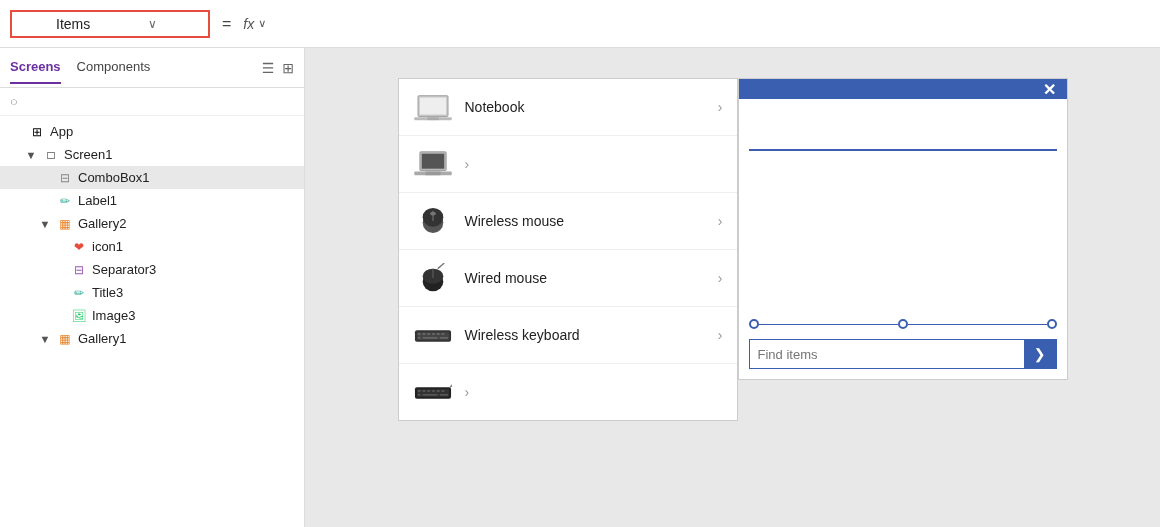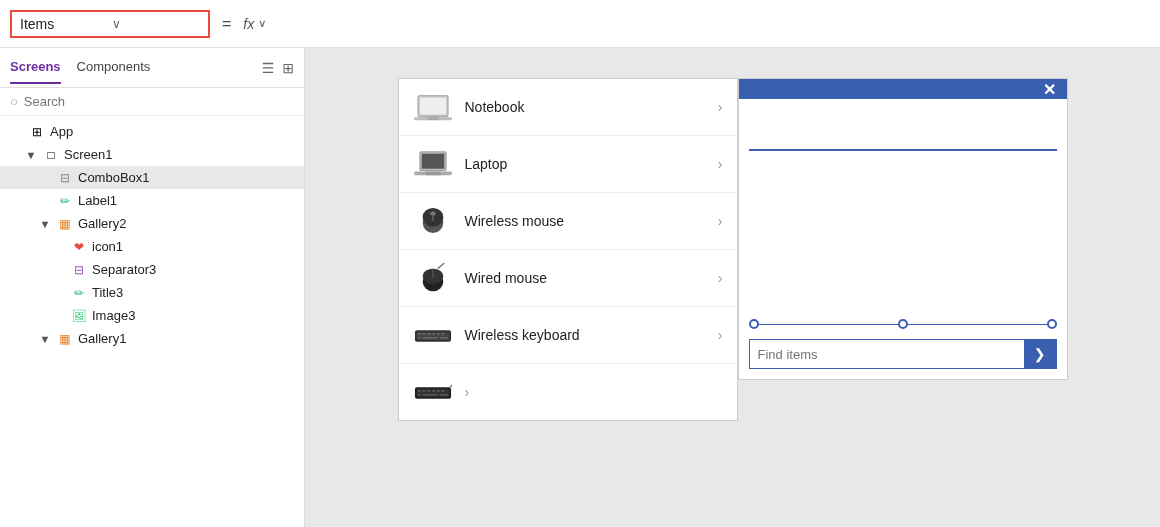--- a/index.html
+++ b/index.html
@@ -18,21 +18,21 @@
     }
     .items-dropdown {
       display: flex;
       align-items: center;
       border: 2px solid #e74c3c;
       padding: 4px 8px;
       background: #fff;
       gap: 4px;
       min-width: 200px;
     }
-    .items-dropdown span { font-size: 14px; color: #222; flex: 1; }
+    .items-dropdown span { font-size: 14px; color: #222; flex: 1; margin-left: 36px; }
     .items-dropdown .chevron { color: #666; font-size: 12px; }
     .equals-sign { color: #444; font-size: 16px; padding: 0 4px; }
     .fx-bar {
       display: flex;
       align-items: center;
       gap: 4px;
     }
     .fx-label { color: #555; font-style: italic; font-size: 14px; }
     .fx-chevron { color: #555; font-size: 11px; }
     .formula-box {
@@ -266,21 +266,20 @@
       <div class="tab">
         <span>Components</span>
       </div>
       <div class="sidebar-icons">
         <span class="sidebar-icon-btn">☰</span>
         <span class="sidebar-icon-btn">⊞</span>
       </div>
     </div>
     <div class="search-box">
       <span class="search-icon">○</span>
-      <input class="search-input" type="text" placeholder="Search" style="">
     </div>
     <div class="tree-area">
 
       <div class="tree-item">
         <span class="tree-arrow"></span>
         <span class="tree-icon">⊞</span>
         <span class="tree-label">App</span>
       </div>
 
       <div class="tree-item indent1">
@@ -358,21 +357,20 @@
 
       <div class="product-item">
         <div class="product-img">
           <svg viewBox="0 0 40 32" class="product-svg">
             <rect x="6" y="3" width="28" height="20" rx="1" fill="#bbb" stroke="#999" stroke-width="1"></rect>
             <rect x="8" y="5" width="24" height="16" fill="#555"></rect>
             <rect x="0" y="24" width="40" height="4" rx="1" fill="#aaa"></rect>
             <rect x="12" y="24" width="16" height="4" fill="#999"></rect>
           </svg>
         </div>
-        <span class="product-name">Laptop</span>
         <span class="product-chevron">›</span>
       </div>
 
       <div class="product-item">
         <div class="product-img">
           <svg viewBox="0 0 40 32" class="product-svg">
             <ellipse cx="20" cy="18" rx="11" ry="14" fill="#555" transform="scale(1,0.8) translate(0,4)"></ellipse>
             <ellipse cx="20" cy="12" rx="11" ry="10" fill="#333"></ellipse>
             <line x1="20" y1="5" x2="20" y2="16" stroke="#666" stroke-width="1.5"></line>
             <ellipse cx="20" cy="8" rx="3" ry="2" fill="#777"></ellipse>

